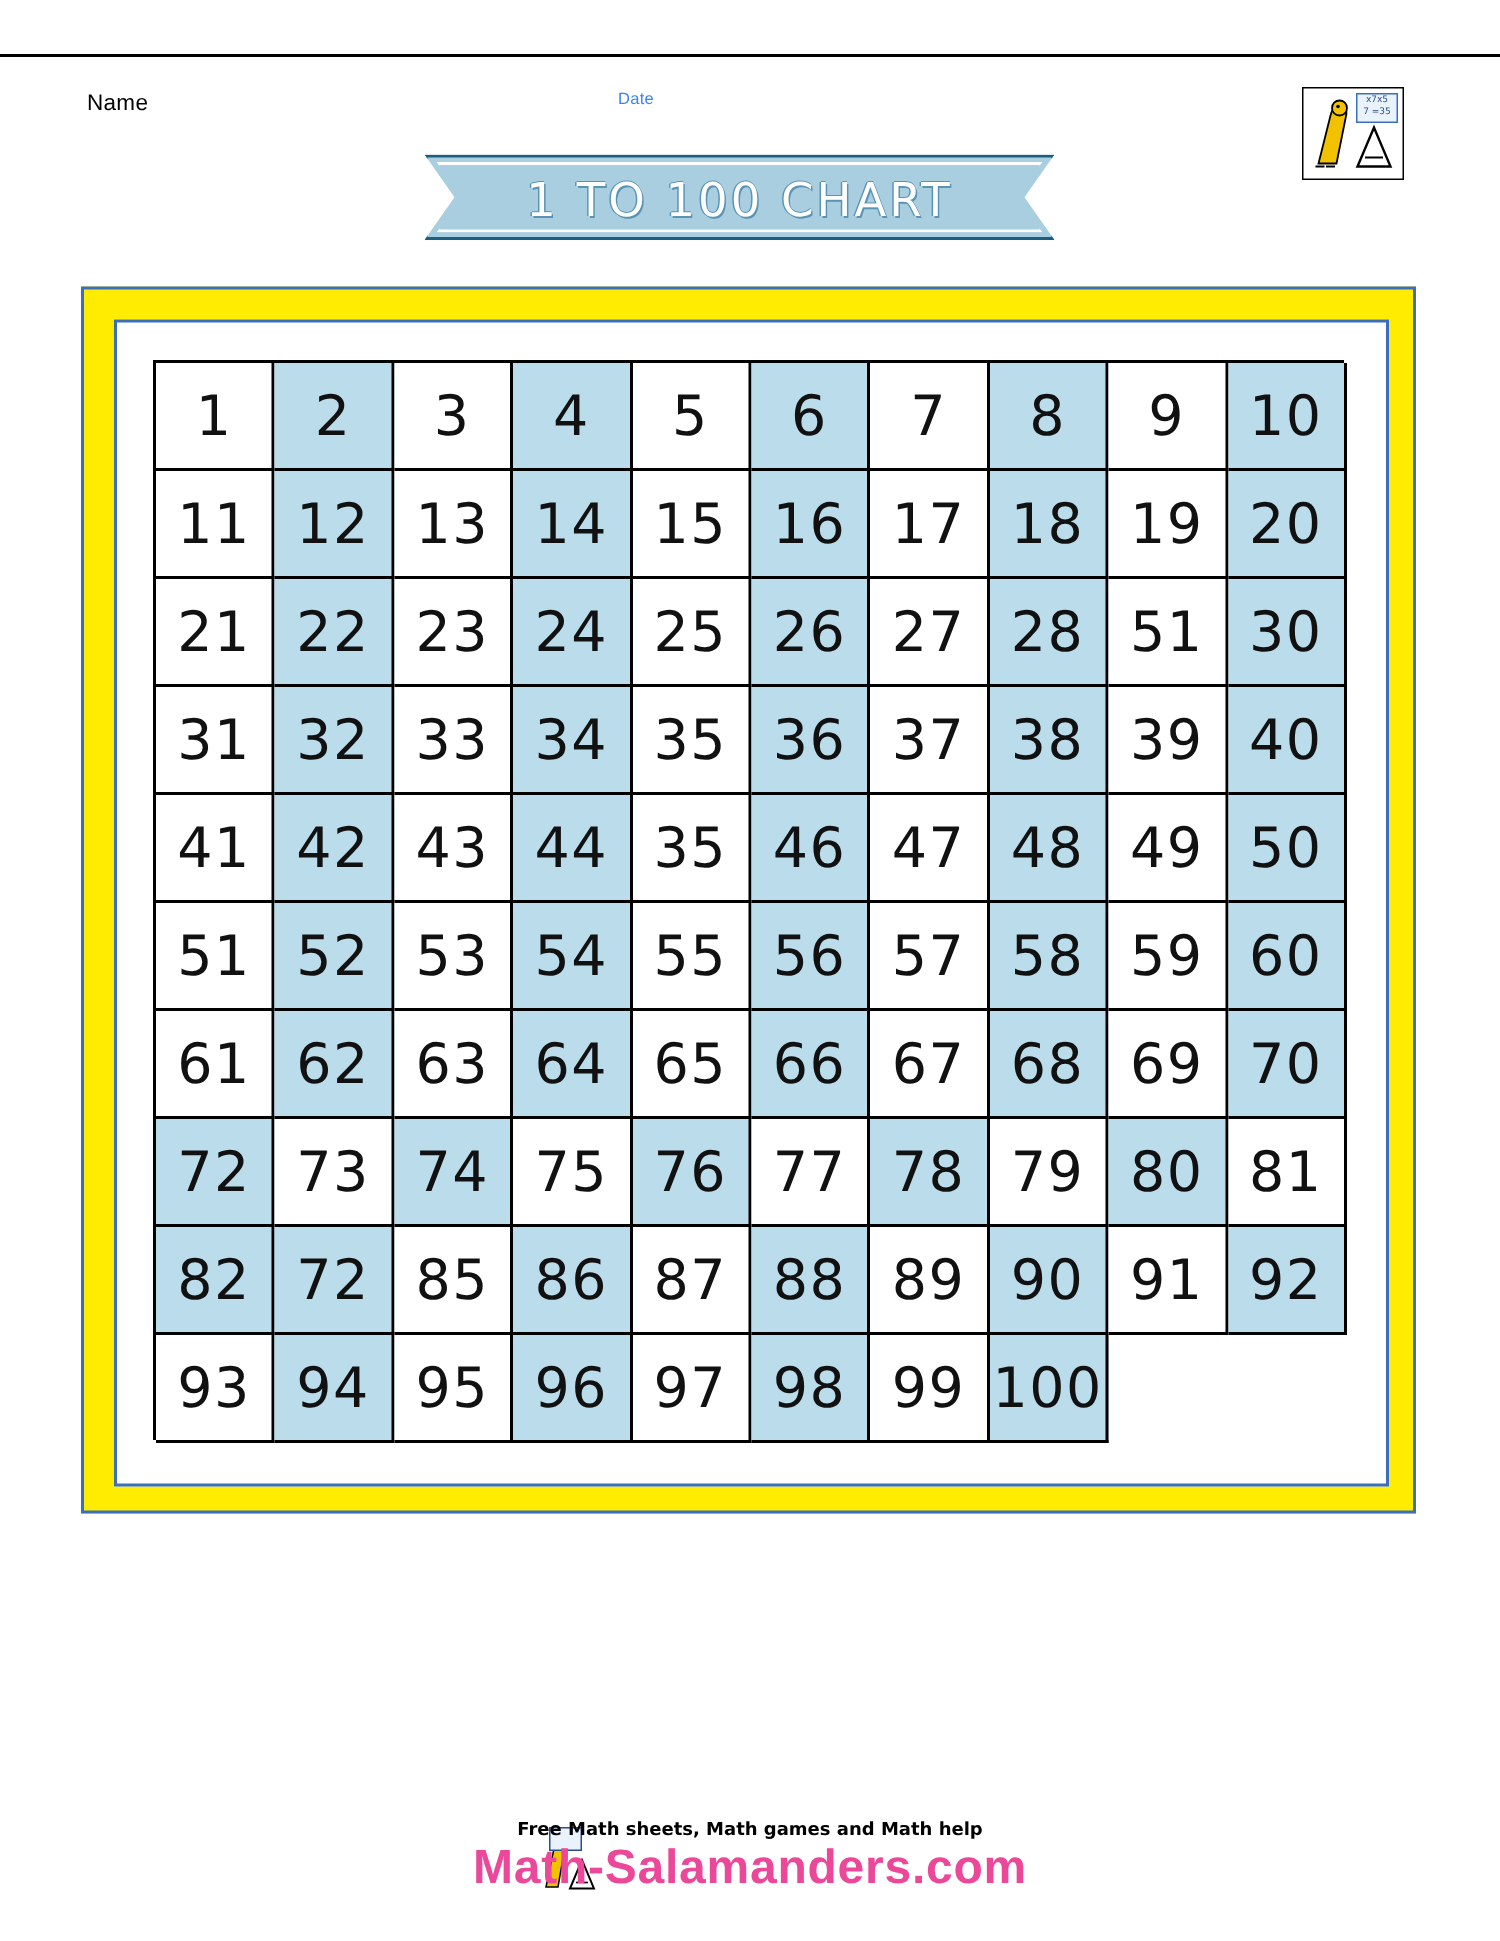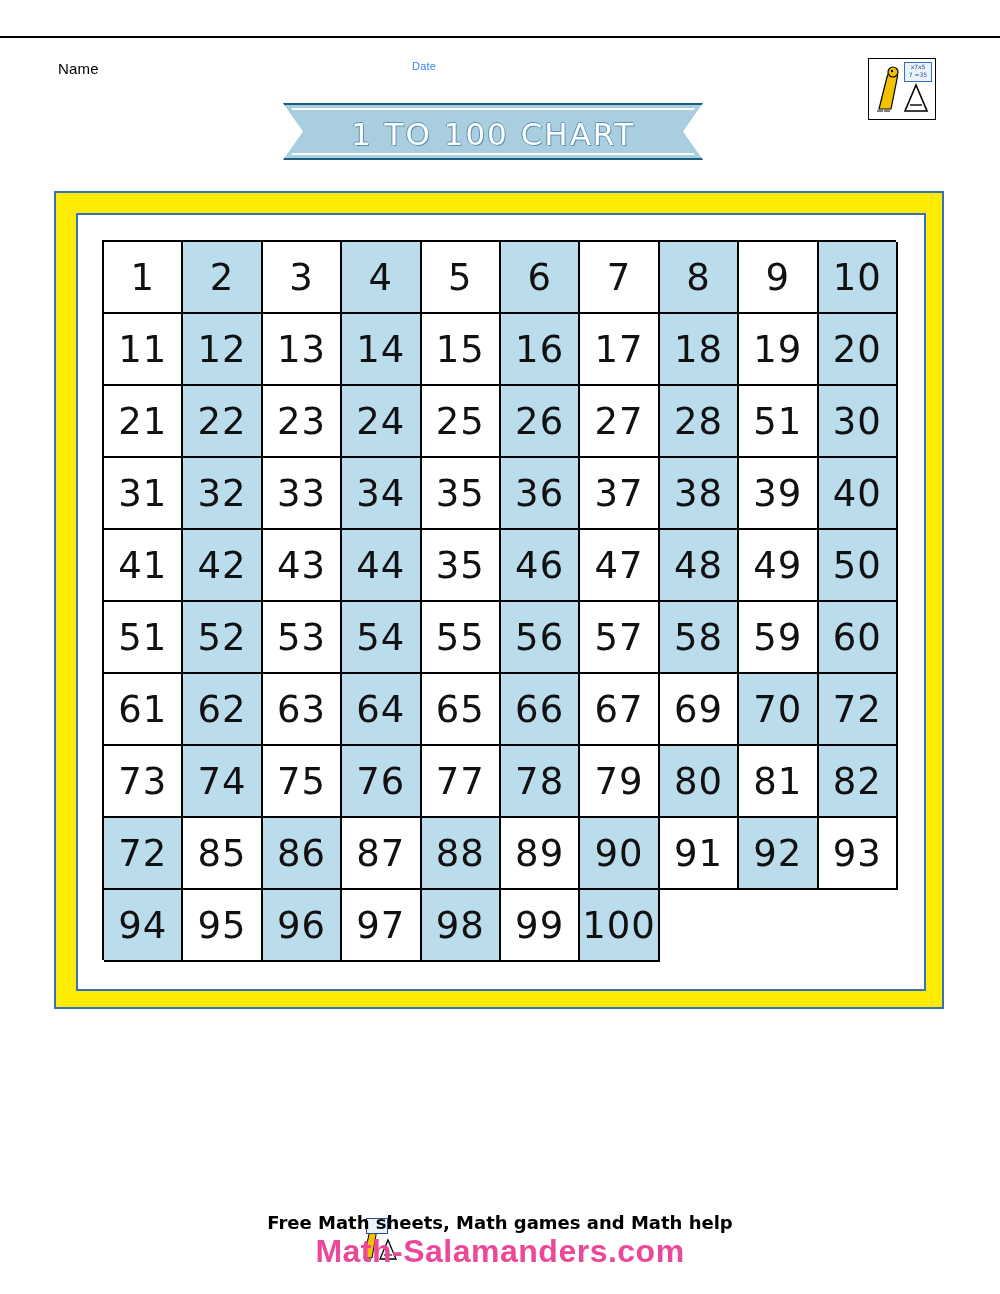--- a/index.html
+++ b/index.html
@@ -171,21 +171,21 @@
 
   
   .footer {
     position: absolute;
     left: 0;
     top: 1212px;
     width: 1000px;
     text-align: center;
   }
   .footer-line1 {
-    font-size: 18px;
+    font-size: 12px;
     font-weight: bold;
     color: #000000;
     font-family: "DejaVu Sans", sans-serif;
   }
   .footer-line2 {
     font-size: 32px;
     font-weight: bold;
     color: #ec4899;
     letter-spacing: 0.5px;
     font-family: Liberation Sans, sans-serif;
@@ -301,20 +301,21 @@
       <div class="cell shaded">58</div>
       <div class="cell plain">59</div>
       <div class="cell shaded">60</div>
       <div class="cell plain">61</div>
       <div class="cell shaded">62</div>
       <div class="cell plain">63</div>
       <div class="cell shaded">64</div>
       <div class="cell plain">65</div>
       <div class="cell shaded">66</div>
       <div class="cell plain">67</div>
+      <div class="cell shaded">68</div>
       <div class="cell plain">69</div>
       <div class="cell shaded">70</div>
       <div class="cell shaded">72</div>
       <div class="cell plain">73</div>
       <div class="cell shaded">74</div>
       <div class="cell plain">75</div>
       <div class="cell shaded">76</div>
       <div class="cell plain">77</div>
       <div class="cell shaded">78</div>
       <div class="cell plain">79</div>

